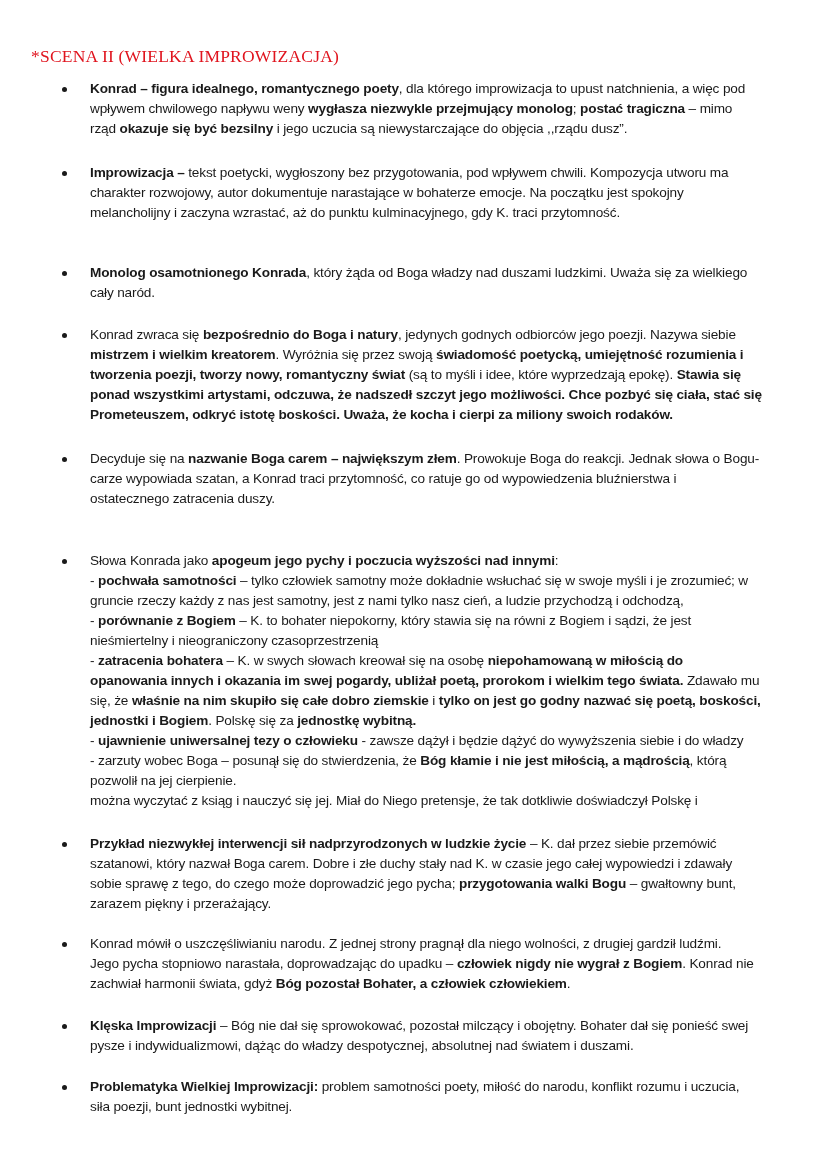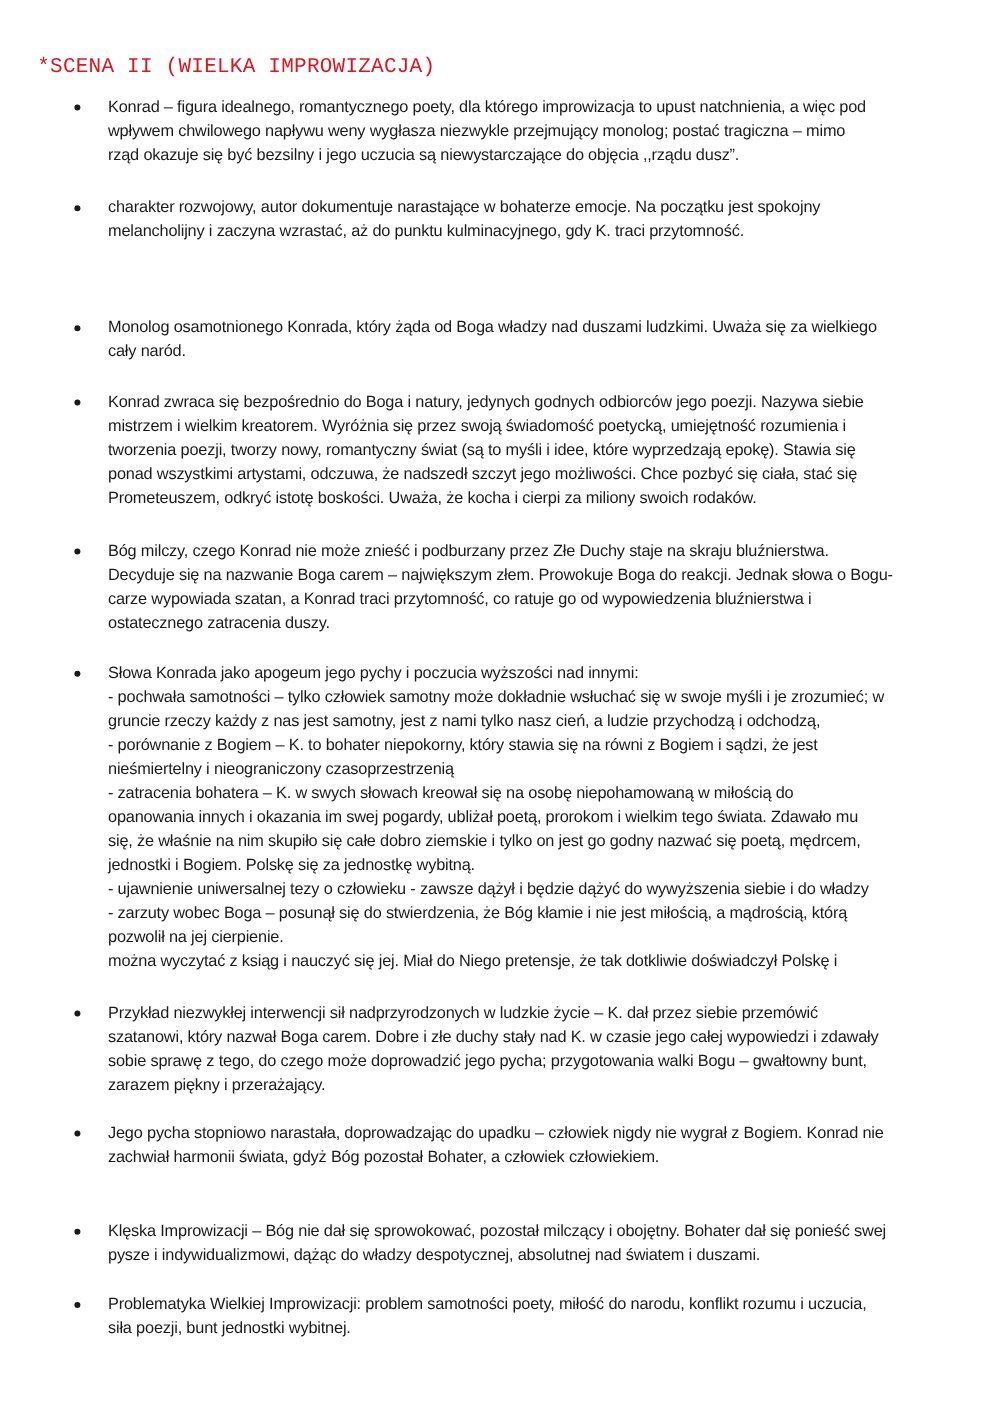--- a/index.html
+++ b/index.html
@@ -19,21 +19,21 @@
       position: absolute;
       left: 0;
       top: 0;
       width: 828px;
       height: 1171px;
     }
     .title {
       position: absolute;
       left: 31px;
       top: 46px;
-      font-family: Liberation Mono, monospace;
+      font-family: Liberation Serif, serif;
       font-size: 17.5px;
       color: #e0141e;
       letter-spacing: 0.2px;
       white-space: nowrap;
     }
     .item {
       position: absolute;
       left: 62px;
       width: 740px;
     }
@@ -51,40 +51,41 @@
       left: 28px;
       width: 712px;
       font-size: 13.6px;
       line-height: 20px;
       letter-spacing: -0.15px;
     }
     .line {
       display: block;
       white-space: nowrap;
     }
-    b { font-weight: normal; }
+    b { font-weight: bold; }
   </style>
 </head>
 <body>
 
 <div class="page">
   <div class="title" style="color: rgb(224, 20, 30);">*SCENA II (WIELKA IMPROWIZACJA)</div>
 
   <div class="item" style="top:79px">
     <span class="bullet"></span>
     <div class="text">
         <span class="line"><b>Konrad – figura idealnego, romantycznego poety</b><span>, dla którego improwizacja to upust natchnienia, a więc pod</span></span>
         <span class="line"><span>wpływem chwilowego napływu weny </span><b>wygłasza niezwykle przejmujący monolog</b><span>; </span><b>postać tragiczna</b><span> – mimo</span></span>
         <span class="line"><span>rząd </span><b>okazuje się być bezsilny</b><span> i jego uczucia są niewystarczające do objęcia ,,rządu dusz”.</span></span>
       </div>
   </div>
 
   <div class="item" style="top:163px">
     <span class="bullet"></span>
     <div class="text">
+        <span class="line"><b>Improwizacja –</b><span> tekst poetycki, wygłoszony bez przygotowania, pod wpływem chwili. Kompozycja utworu ma</span></span>
         <span class="line"><span>charakter rozwojowy, autor dokumentuje narastające w bohaterze emocje. Na początku jest spokojny</span></span>
         <span class="line"><span>melancholijny i zaczyna wzrastać, aż do punktu kulminacyjnego, gdy K. traci przytomność.</span></span>
       </div>
   </div>
 
   <div class="item" style="top:263px">
     <span class="bullet"></span>
     <div class="text">
         <span class="line"><b>Monolog osamotnionego Konrada</b><span>, który żąda od Boga władzy nad duszami ludzkimi. Uważa się za wielkiego</span></span>
         <span class="line"><span>cały naród.</span></span>
@@ -98,38 +99,37 @@
         <span class="line"><b>mistrzem i wielkim kreatorem</b><span>. Wyróżnia się przez swoją </span><b>świadomość poetycką, umiejętność rozumienia i</b></span>
         <span class="line"><b>tworzenia poezji, tworzy nowy, romantyczny świat</b><span> (są to myśli i idee, które wyprzedzają epokę). </span><b>Stawia się</b></span>
         <span class="line"><b>ponad wszystkimi artystami, odczuwa, że nadszedł szczyt jego możliwości. Chce pozbyć się ciała, stać się</b></span>
         <span class="line"><b>Prometeuszem, odkryć istotę boskości. Uważa, że kocha i cierpi za miliony swoich rodaków.</b></span>
       </div>
   </div>
 
   <div class="item" style="top:449px">
     <span class="bullet"></span>
     <div class="text">
-        <span class="line"><span>Bóg milczy, czego Konrad nie może znieść i podburzany przez Złe Duchy </span><b>staje na skraju bluźnierstwa</b><span>.</span></span>
         <span class="line"><span>Decyduje się na </span><b>nazwanie Boga carem – największym złem</b><span>. Prowokuje Boga do reakcji. Jednak słowa o Bogu-</span></span>
         <span class="line"><span>carze wypowiada szatan, a Konrad traci przytomność, co ratuje go od wypowiedzenia bluźnierstwa i</span></span>
         <span class="line"><span>ostatecznego zatracenia duszy.</span></span>
       </div>
   </div>
 
   <div class="item" style="top:551px">
     <span class="bullet"></span>
     <div class="text">
         <span class="line"><span>Słowa Konrada jako </span><b>apogeum jego pychy i poczucia wyższości nad innymi</b><span>:</span></span>
         <span class="line"><span>- </span><b>pochwała samotności</b><span> – tylko człowiek samotny może dokładnie wsłuchać się w swoje myśli i je zrozumieć; w</span></span>
         <span class="line"><span>gruncie rzeczy każdy z nas jest samotny, jest z nami tylko nasz cień, a ludzie przychodzą i odchodzą,</span></span>
         <span class="line"><span>- </span><b>porównanie z Bogiem</b><span> – K. to bohater niepokorny, który stawia się na równi z Bogiem i sądzi, że jest</span></span>
         <span class="line"><span>nieśmiertelny i nieograniczony czasoprzestrzenią</span></span>
         <span class="line"><span>- </span><b>zatracenia bohatera</b><span> – K. w swych słowach kreował się na osobę </span><b>niepohamowaną w miłością do</b></span>
         <span class="line"><b>opanowania innych i okazania im swej pogardy, ubliżał poetą, prorokom i wielkim tego świata.</b><span> Zdawało mu</span></span>
-        <span class="line"><span>się, że </span><b>właśnie na nim skupiło się całe dobro ziemskie</b><span> i </span><b>tylko on jest go godny nazwać się poetą, mędrcem,</b></span>
+        <span class="line"><span>się, że </span><b>właśnie na nim skupiło się całe dobro ziemskie</b><span> i </span><b>tylko on jest go godny nazwać się poetą, boskości,</b></span>
         <span class="line"><b>jednostki i Bogiem</b><span>. Polskę się za </span><b>jednostkę wybitną.</b></span>
         <span class="line"><span>- </span><b>ujawnienie uniwersalnej tezy o człowieku</b><span> - zawsze dążył i będzie dążyć do wywyższenia siebie i do władzy</span></span>
         <span class="line"><span>- zarzuty wobec Boga – posunął się do stwierdzenia, że </span><b>Bóg kłamie i nie jest miłością, a mądrością</b><span>, którą</span></span>
         <span class="line"><span>pozwolił na jej cierpienie.</span></span>
         <span class="line"><span>można wyczytać z ksiąg i nauczyć się jej. Miał do Niego pretensje, że tak dotkliwie doświadczył Polskę i</span></span>
       </div>
   </div>
 
   <div class="item" style="top:834px">
     <span class="bullet"></span>
@@ -137,20 +137,21 @@
         <span class="line"><b>Przykład niezwykłej interwencji sił nadprzyrodzonych w ludzkie życie</b><span> – K. dał przez siebie przemówić</span></span>
         <span class="line"><span>szatanowi, który nazwał Boga carem. Dobre i złe duchy stały nad K. w czasie jego całej wypowiedzi i zdawały</span></span>
         <span class="line"><span>sobie sprawę z tego, do czego może doprowadzić jego pycha; </span><b>przygotowania walki Bogu</b><span> – gwałtowny bunt,</span></span>
         <span class="line"><span>zarazem piękny i przerażający.</span></span>
       </div>
   </div>
 
   <div class="item" style="top:934px">
     <span class="bullet"></span>
     <div class="text">
+        <span class="line"><span>Konrad mówił o uszczęśliwianiu narodu. Z jednej strony pragnął dla niego wolności, z drugiej gardził ludźmi.</span></span>
         <span class="line"><span>Jego pycha stopniowo narastała, doprowadzając do upadku – </span><b>człowiek nigdy nie wygrał z Bogiem</b><span>. Konrad nie</span></span>
         <span class="line"><span>zachwiał harmonii świata, gdyż </span><b>Bóg pozostał Bohater, a człowiek człowiekiem</b><span>.</span></span>
       </div>
   </div>
 
   <div class="item" style="top:1016px">
     <span class="bullet"></span>
     <div class="text">
         <span class="line"><b>Klęska Improwizacji</b><span> – Bóg nie dał się sprowokować, pozostał milczący i obojętny. Bohater dał się ponieść swej</span></span>
         <span class="line"><span>pysze i indywidualizmowi, dążąc do władzy despotycznej, absolutnej nad światem i duszami.</span></span>

